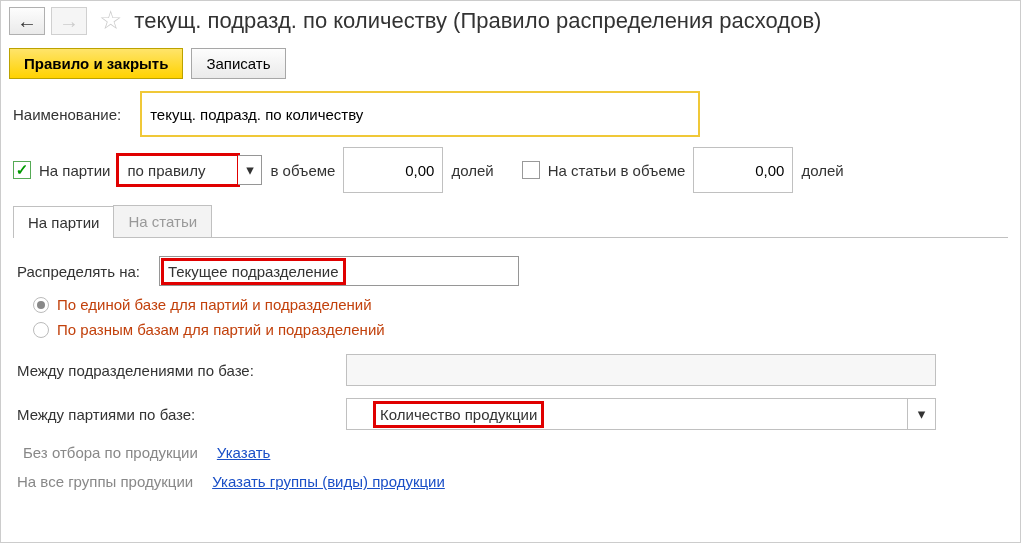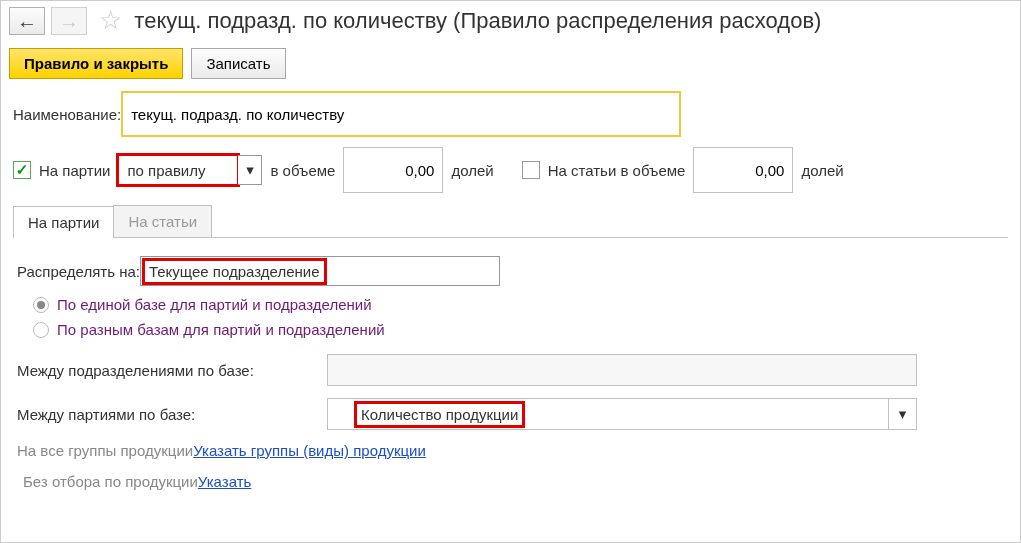--- a/index.html
+++ b/index.html
@@ -53,21 +53,21 @@
     background:linear-gradient(#ffe46a,#ffd200);
     border:1px solid #bba200;
     font-weight:bold;
     padding:6px 14px;
     cursor:pointer;
     font-size:15px;
   }
   .form-row {
     display:flex;
     align-items:center;
-    gap:0;
+    gap:19px;
     padding:4px 12px;
     margin-bottom:2px;
   }
   .label { color:#333; }
   .input-text {
     border:1px solid #c0c0c0;
     padding:5px 8px;
     font-size:15px;
     height:46px;
   }
@@ -140,21 +140,21 @@
     padding:14px 14px;
   }
   .radio {
     width:16px;height:16px;border:1px solid #bbb;border-radius:50%;
     display:inline-flex;align-items:center;justify-content:center;
     margin-right:8px;
   }
   .radio.selected::after {
     content:"";display:block;width:8px;height:8px;border-radius:50%;background:#888;
   }
-  .radio-row { display:flex;align-items:flex-end;color:#701a75;padding:4px 0 4px 18px; }
+  .radio-row { display:flex;align-items:flex-end;color:#c2410c;padding:4px 0 4px 18px; }
   .link { color:#1a4fc7;text-decoration:underline;cursor:pointer; }
   .muted { color:#888; }
   .select-wide {
     display:flex;
     border:1px solid #c0c0c0;
     height:32px;
     width:590px;
   }
   .select-wide .val {
     flex:1;
@@ -254,23 +254,23 @@
       <div class="select-wide">
         <div class="val" style="padding:2px">
           <span class="val-red">Количество продукции</span>
         </div>
         <div class="arr">
             <span>▾</span>
           </div>
       </div>
     </div>
 
+    <div class="form-row" style="padding-left:8px;margin-top:6px">
+      <span class="muted">Без отбора по продукции</span>
+      <span class="link">Указать</span>
+    </div>
+
     <div class="form-row" style="padding-left:2px;margin-top:4px">
       <span class="muted">На все группы продукции</span>
       <span class="link">Указать группы (виды) продукции</span>
     </div>
-
-    <div class="form-row" style="padding-left:8px;margin-top:6px">
-      <span class="muted">Без отбора по продукции</span>
-      <span class="link">Указать</span>
-    </div>
   </div>
 </div>
 
 </body></html>

